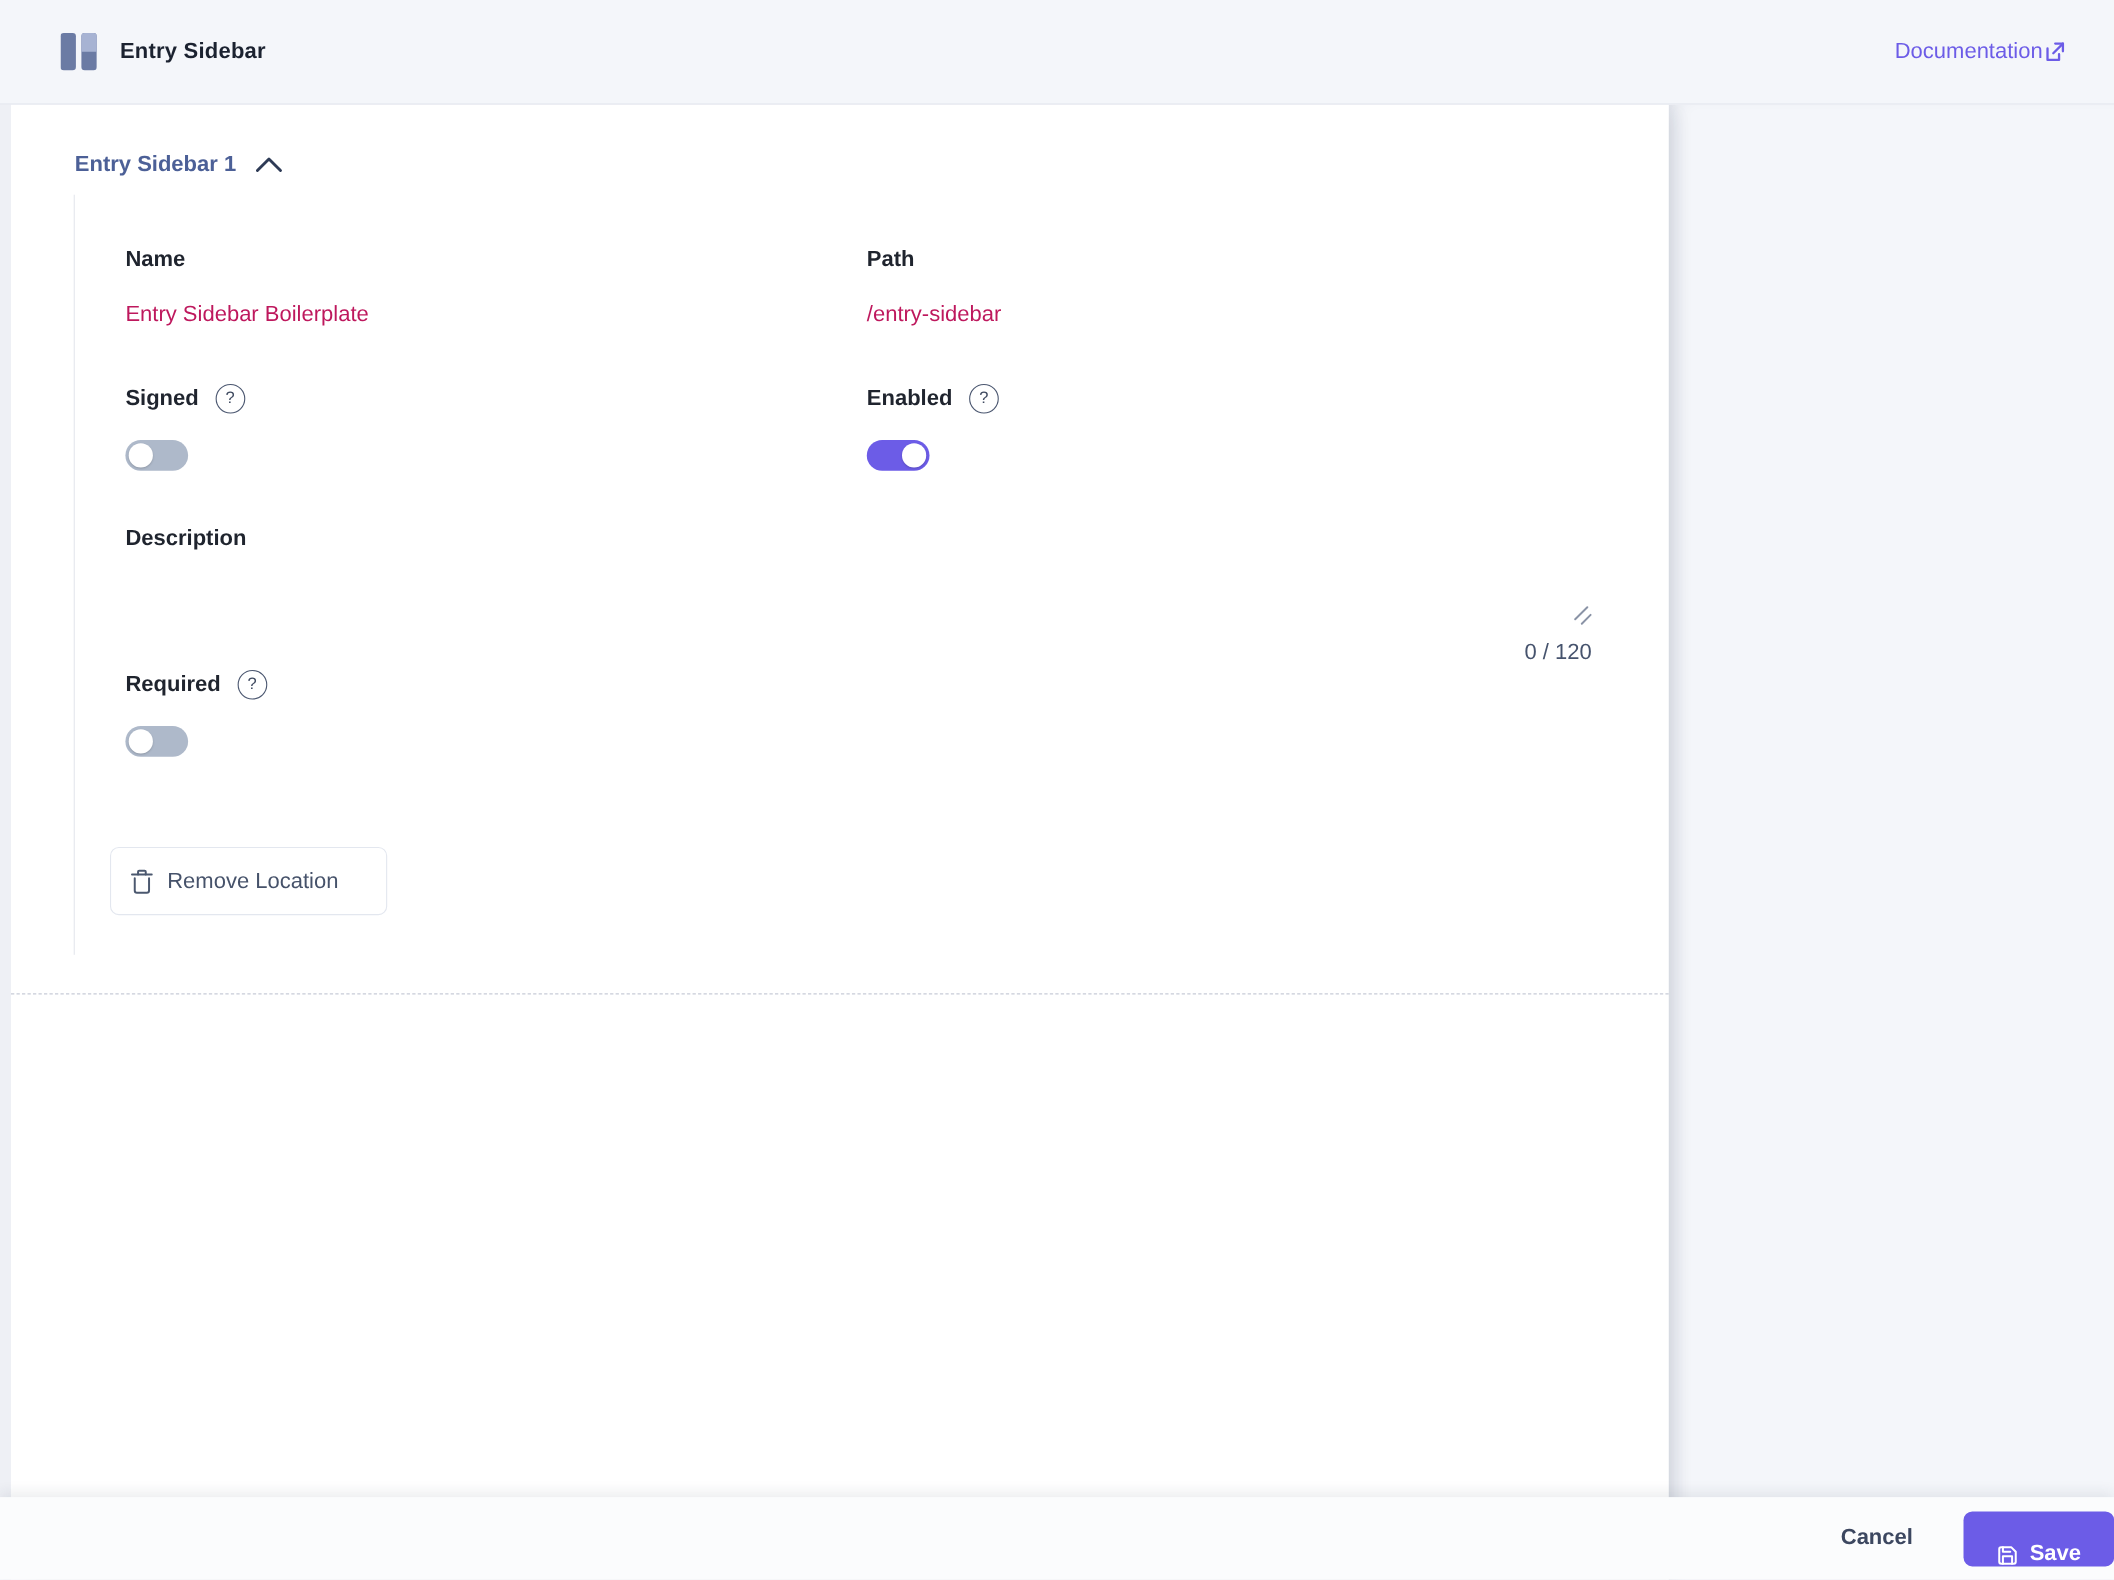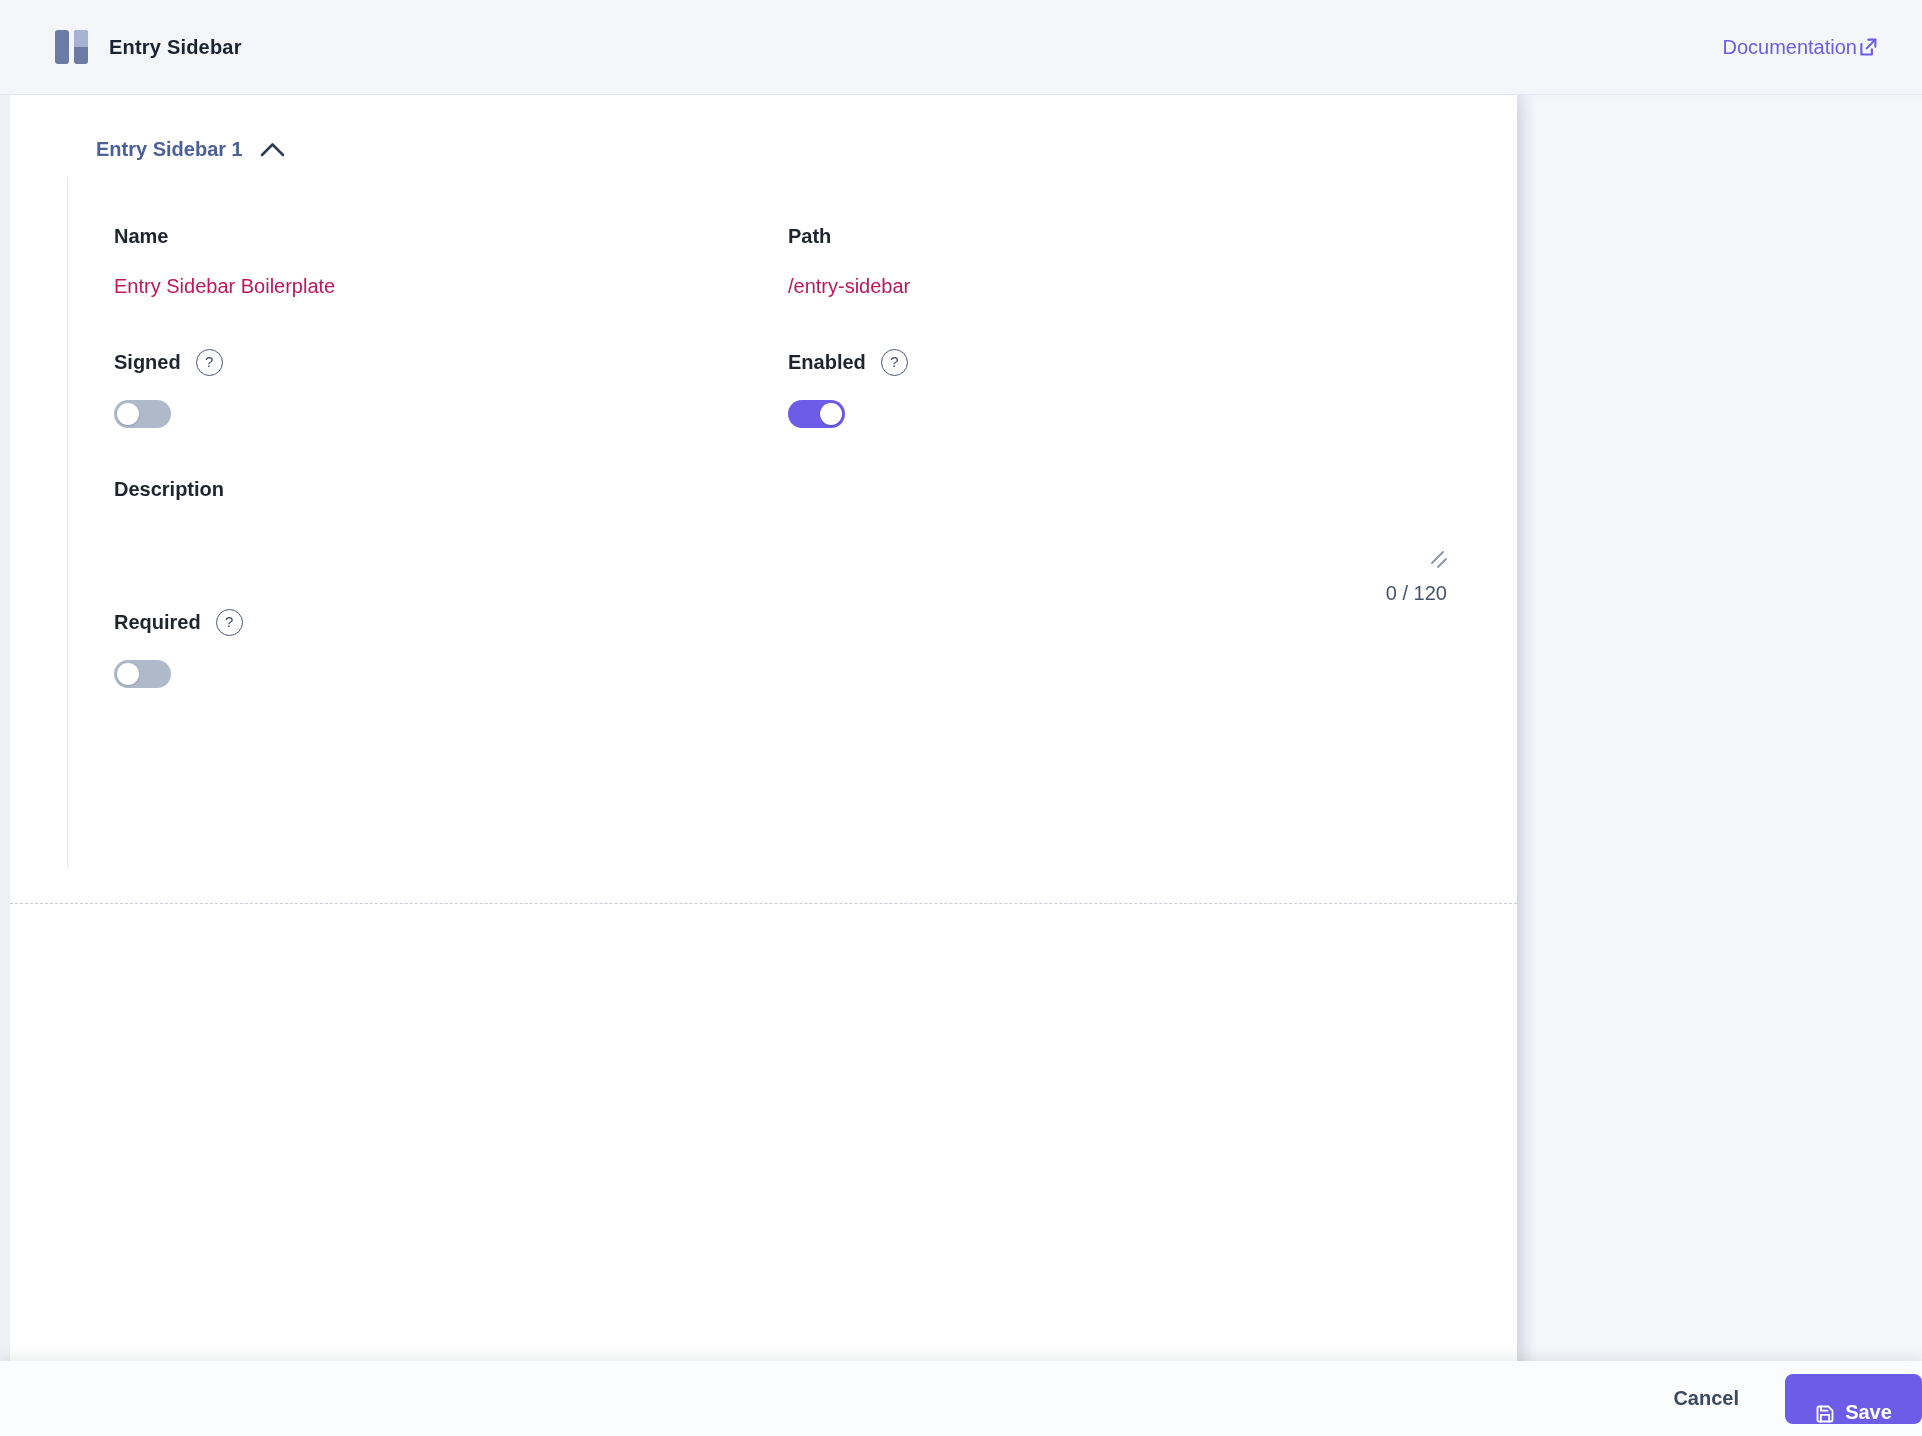--- a/index.html
+++ b/index.html
@@ -36,21 +36,21 @@
     position:absolute; left:1517px; top:95px; width:405px; height:1341px;
     background:#f4f6fa; z-index:5;
     box-shadow:inset 16px 0 18px -12px rgba(30,40,70,.12);
   }
 
   
   .section-header {
     position:absolute; left:58px; top:40px; height:28px;
     display:flex; align-items:center; gap:17px; cursor:pointer;
   }
-  .section-title { font-size:20px; font-weight:600; color:#4c6097;margin-left:28px; }
+  .section-title { font-size:20px; font-weight:600; color:#4c6097; }
   .guide-line { position:absolute; left:57px; top:82px; width:1px; height:691px; background:#e4e7ed; }
 
   .field-label { position:absolute; font-size:20px; font-weight:600; color:#1f242e; line-height:30px; display:flex; align-items:center; gap:15px; }
   .field-value { position:absolute; font-size:20px; font-weight:400; color:#be185d; line-height:28px; }
   .col1 { left:104px; } .col2 { left:778px; }
 
   .help {
     width:27px; height:27px; border:1.6px solid #4b5770; border-radius:50%;
     display:inline-flex; align-items:center; justify-content:center;
     font-size:15px; font-weight:500; color:#3f4a60; cursor:pointer; background:#fff;
@@ -172,20 +172,28 @@
   <div class="char-counter">0 / 120</div>
 
   <div class="field-label col1" style="top:512px;">
     <span>Required</span>
     <span class="help">?</span>
   </div>
   <div class="toggle col1" style="top:565px;">
       <span class="knob"></span>
     </div>
 
+  <button class="ghost-btn remove-btn">
+    <svg width="20" height="23" viewBox="0 0 20 23" fill="none" stroke="#4b586f" stroke-width="1.8" stroke-linecap="round" stroke-linejoin="round">
+      <path d="M1 5 h18"></path>
+      <path d="M6.5 5 V2.5 a1 1 0 0 1 1-1 h5 a1 1 0 0 1 1 1 V5"></path>
+      <path d="M3.5 8.5 v11 a2 2 0 0 0 2 2 h9 a2 2 0 0 0 2-2 v-11"></path>
+    </svg>
+    <span>Remove Location</span>
+  </button>
 
   <div class="dashed-sep"></div>
 
 </div>
 
 <div class="footer">
   <button class="cancel-btn">Cancel</button>
   <button class="save-btn">
     <svg width="20" height="20" viewBox="0 0 24 24" fill="none" stroke="#ffffff" stroke-width="2.2" stroke-linecap="round" stroke-linejoin="round">
       <path d="M19 21 H5 a2 2 0 0 1 -2 -2 V5 a2 2 0 0 1 2 -2 h11 l5 5 v11 a2 2 0 0 1 -2 2 z"></path>

